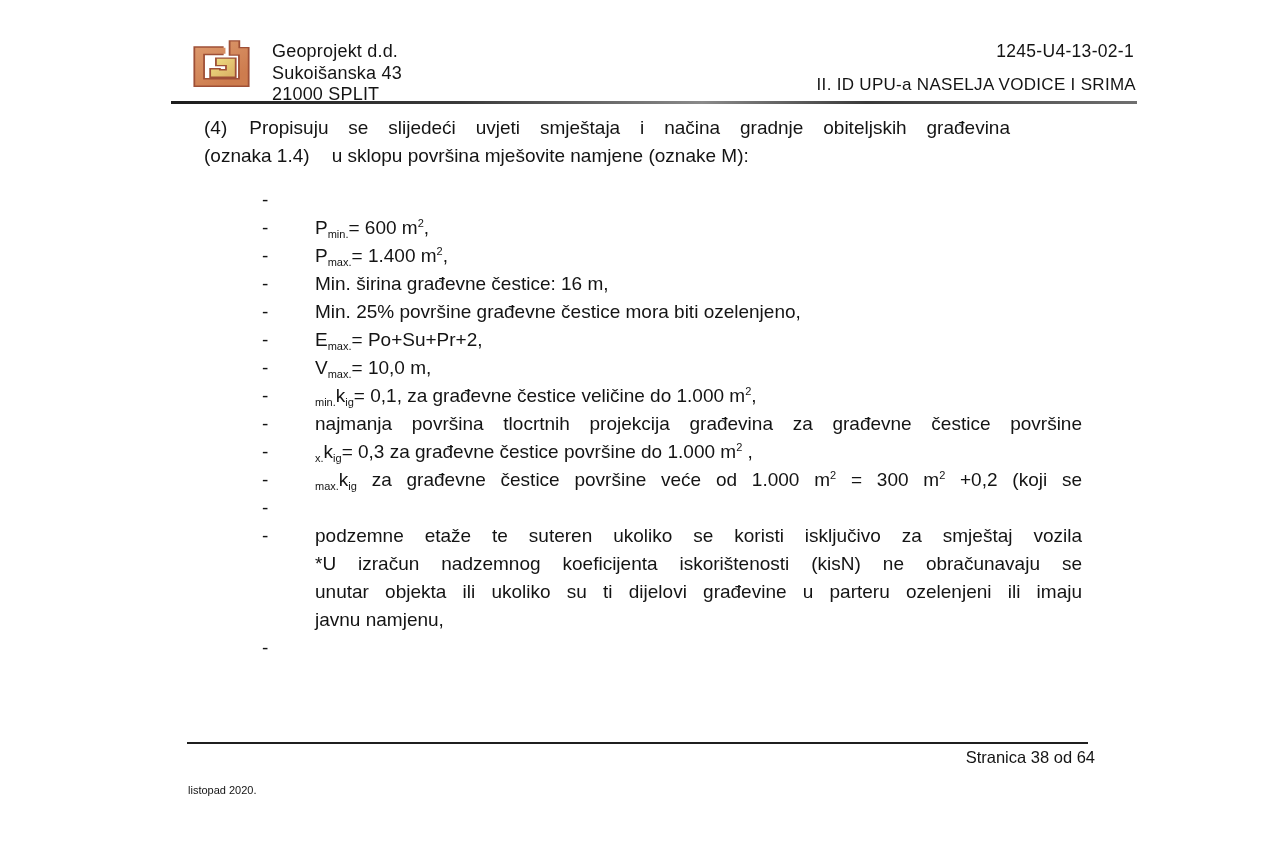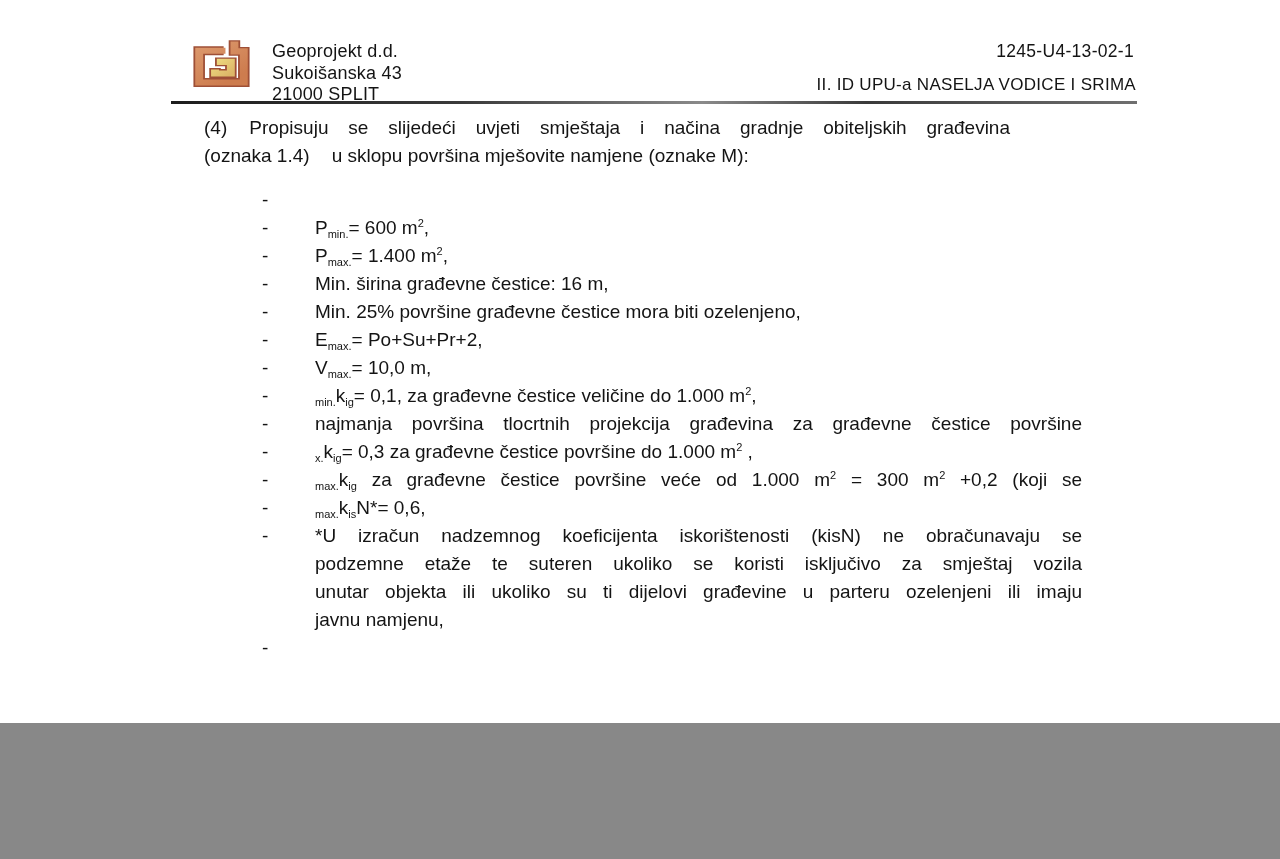--- a/index.html
+++ b/index.html
@@ -1,18 +1,18 @@
 <!DOCTYPE html>
 <html><head>
 <meta charset="utf-8">
 <style>
   html,body{margin:0;padding:0;background:#888;}
   .page{
     position:relative;
-    width:1280px;height:723px;
+    width:1280px;height:859px;
     background:#ffffff;
     font-family:"Liberation Sans","DejaVu Sans",sans-serif;
     color:#141414;
     overflow:hidden;
   }
   
   .logo-box{position:absolute;left:192px;top:38px;width:59px;height:50px;}
   .logo-box svg{width:100%;height:100%;display:block;}
   .company{position:absolute;left:272px;top:41px;font-size:18px;line-height:21.5px;letter-spacing:.2px;}
   .doc-number{position:absolute;right:146px;top:41px;font-size:17.5px;text-align:right;letter-spacing:.3px;}
@@ -134,29 +134,26 @@
           </div>
         </div>
         <div class="item">
           <div class="bullet">-</div>
           <div class="content">
             <div class="line just"><span class="sub">max.</span><span class="run">k</span><span class="sub">ig</span><span class="run"> za građevne čestice površine veće od 1.000 m</span><span class="sup">2</span><span class="run"> = 300 m</span><span class="sup">2</span><span class="run"> +0,2 (koji se</span></div>
           </div>
         </div>
         <div class="item">
           <div class="bullet">-</div>
-          <div class="content">
-            <div class="line"><span class="sub">max.</span><span class="run">k</span><span class="sub">is</span><span class="run">N*= 0,6,</span></div>
-          </div>
         </div>
         <div class="item">
           <div class="bullet">-</div>
           <div class="content">
+            <div class="line just"><span class="run">podzemne etaže te suteren ukoliko se koristi isključivo za smještaj vozila</span></div>
             <div class="line just"><span class="run">*U izračun nadzemnog koeficijenta iskorištenosti (kisN) ne obračunavaju se</span></div>
-            <div class="line just"><span class="run">podzemne etaže te suteren ukoliko se koristi isključivo za smještaj vozila</span></div>
             <div class="line just"><span class="run">unutar objekta ili ukoliko su ti dijelovi građevine u parteru ozelenjeni ili imaju</span></div>
             <div class="line"><span class="run">javnu namjenu,</span></div>
           </div>
         </div>
         <div class="item">
           <div class="bullet">-</div>
         </div>
       </div>
   </div>
 

